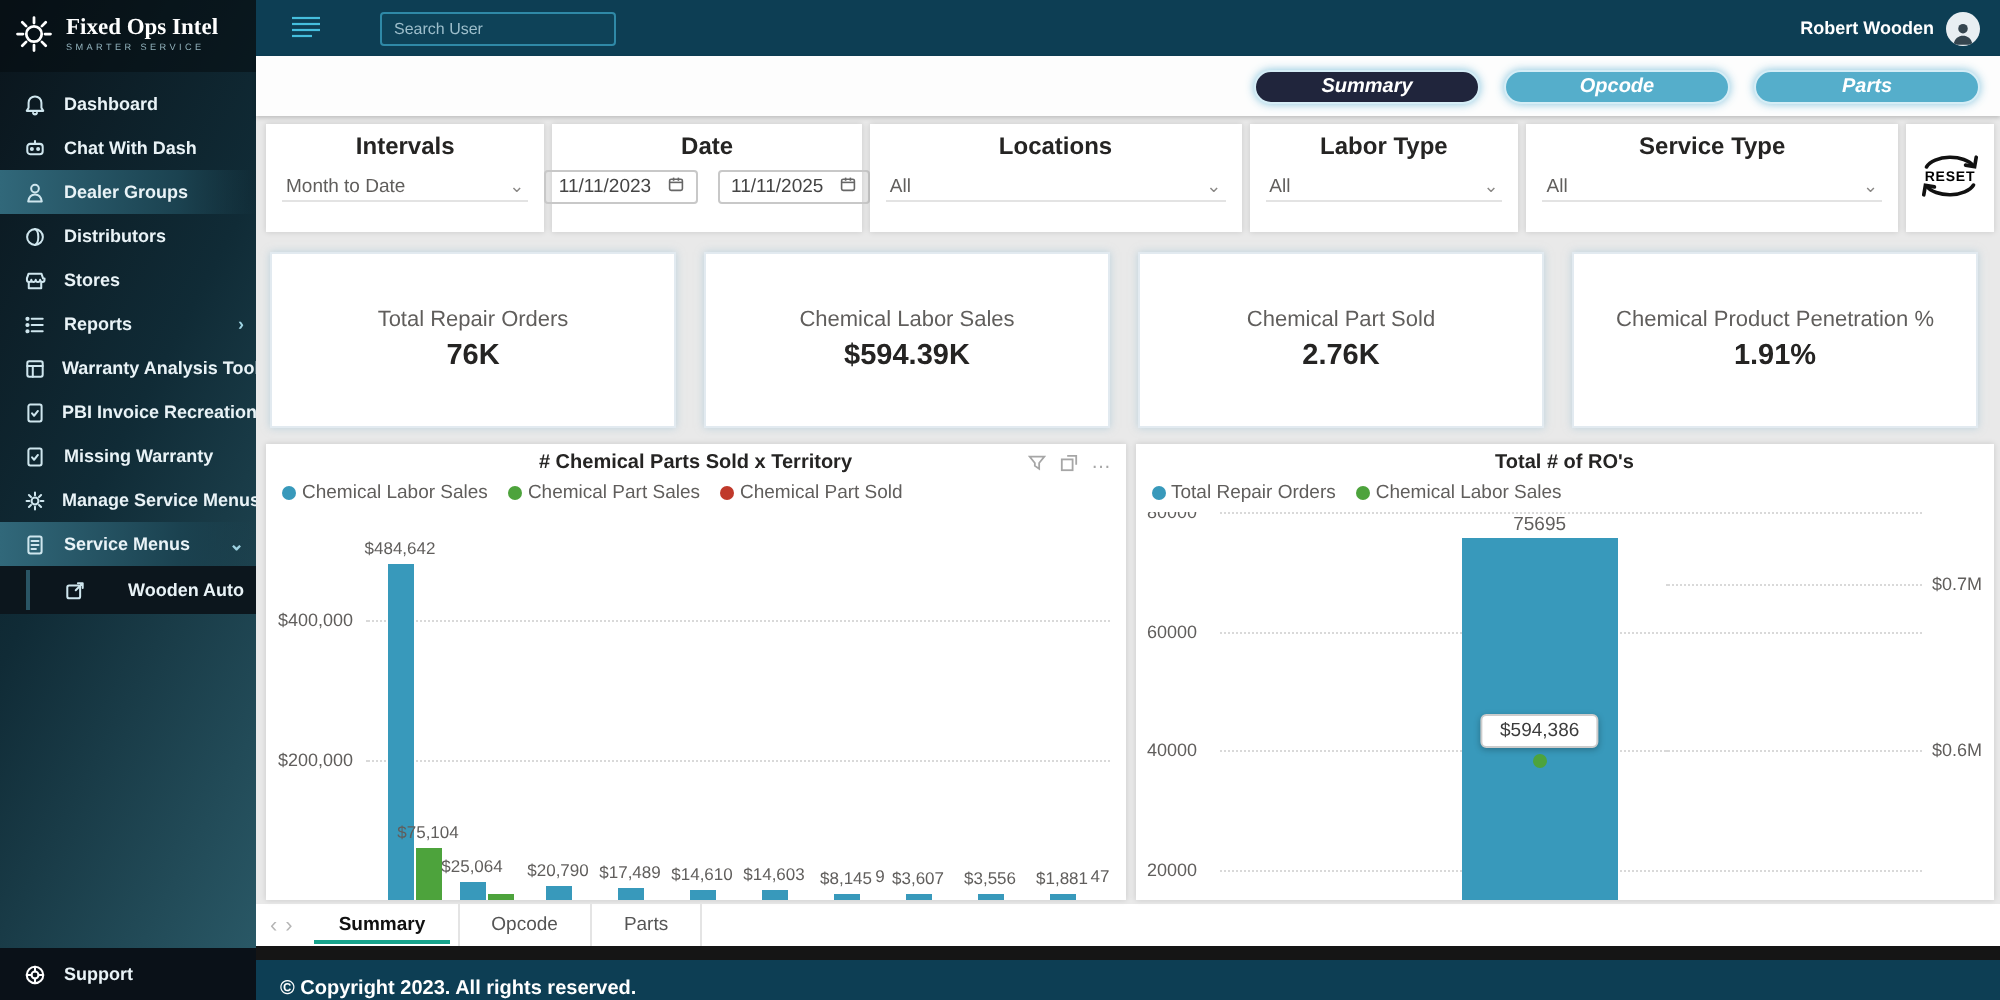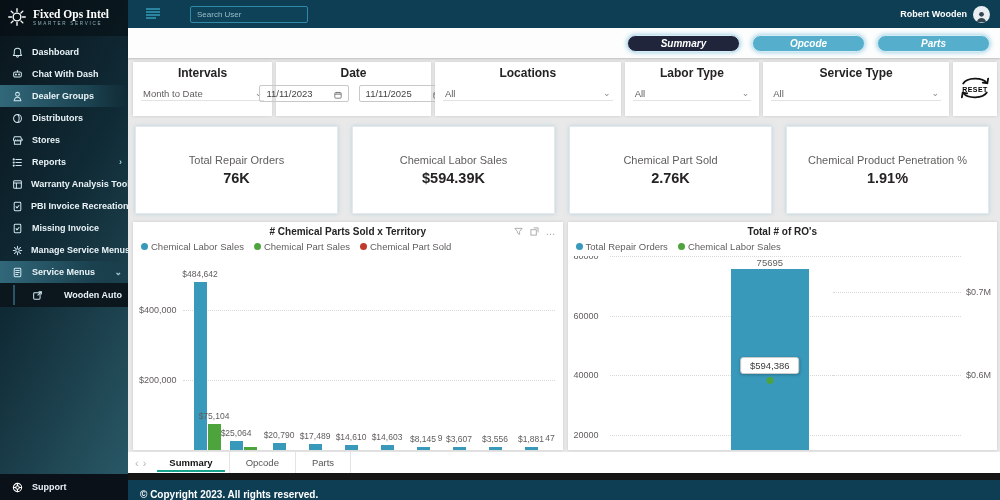--- a/index.html
+++ b/index.html
@@ -36,21 +36,21 @@
   .pills{margin-left:auto;display:flex;gap:12px;padding-right:2px;}
   .pill{width:113px;height:17px;border-radius:9px;border:1px solid #d5edf6;background:#55aecb;color:#fff;font-style:italic;font-weight:700;font-size:10px;font-family:inherit;box-shadow:0 0 5px rgba(120,190,218,.9);cursor:pointer;padding:0;}
   .pill.active{background:#20253c;}
 
   .filters-row{flex:0 0 54px;display:flex;gap:4px;margin:4px 3px 2px 5px;border-radius:10px;}
   .fcard{background:#fff;box-shadow:0 0 3px rgba(0,0,0,.14);display:flex;flex-direction:column;padding:4px 8px 3px;min-width:0;}
   .ftitle{text-align:center;font-weight:700;font-size:12px;color:#252423;}
   .fselect{margin-top:7px;display:flex;align-items:center;justify-content:space-between;border-bottom:1px solid #e3e3e3;padding:1px 2px;font-size:9.5px;color:#605e5c;cursor:pointer;}
   .fchev{color:#8a8886;font-size:9px;line-height:5px;}
   .fdates{margin-top:5px;display:flex;gap:10px;justify-content:center;}
-  .fdate{border:1px solid #c8c8c8;border-radius:2px;display:flex;align-items:flex-end;gap:21px;padding:2px 6px;font-size:9.5px;color:#444;cursor:pointer;}
+  .fdate{border:1px solid #c8c8c8;border-radius:2px;display:flex;align-items:flex-start;gap:8px;padding:2px 6px;font-size:9.5px;color:#444;cursor:pointer;}
   .dcal{color:#666;display:flex;}
   .reset{flex:0 0 44px;background:#fff;border:none;position:relative;cursor:pointer;box-shadow:0 0 3px rgba(0,0,0,.14);padding:0;}
   .rlabel{position:absolute;top:50%;left:50%;transform:translate(-50%,-50%);font-size:7px;font-weight:900;letter-spacing:.4px;color:#000;font-family:inherit;}
 
   .kpis{flex:0 0 88px;display:flex;gap:14px;margin:8px 11px 4px 7px;}
   .kpi{flex:1;background:#fff;border:1px solid #e2eaf0;box-shadow:0 0 4px rgba(150,190,210,.55);display:flex;flex-direction:column;align-items:center;justify-content:center;gap:4px;}
   .kpi-label{font-size:11px;color:#605e5c;}
   .kpi-value{font-size:14.5px;font-weight:700;color:#252423;}
 
   .charts{flex:1;display:flex;gap:5px;margin:4px 3px 0 5px;min-height:0;}
@@ -176,21 +176,21 @@
           </span>
           <span class="s-label">PBI Invoice Recreation</span>
         </div>
         <div class="side-item">
           <span class="s-icon">
             <svg viewBox="0 0 12 12" width="11" height="11" fill="none" stroke="currentColor" stroke-width="1.1" stroke-linecap="round" stroke-linejoin="round">
               <rect x="2.4" y="1.4" width="7.2" height="9.2" rx="1"></rect>
               <path d="M4.4 6.2l1.1 1.3 2.1-2.6"></path>
             </svg>
           </span>
-          <span class="s-label">Missing Invoice</span>
+          <span class="s-label">Missing Warranty</span>
         </div>
         <div class="side-item">
           <span class="s-icon">
             <svg viewBox="0 0 12 12" width="11" height="11" fill="none" stroke="currentColor" stroke-width="1.1" stroke-linecap="round" stroke-linejoin="round">
               <circle cx="6" cy="6" r="1.9"></circle>
               <path d="M6 1.4v1.5M6 9.1v1.5M1.4 6h1.5M9.1 6h1.5M2.7 2.7l1.1 1.1M8.2 8.2l1.1 1.1M9.3 2.7 8.2 3.8M3.8 8.2 2.7 9.3"></path>
             </svg>
           </span>
           <span class="s-label">Manage Service Menus</span>
         </div>

